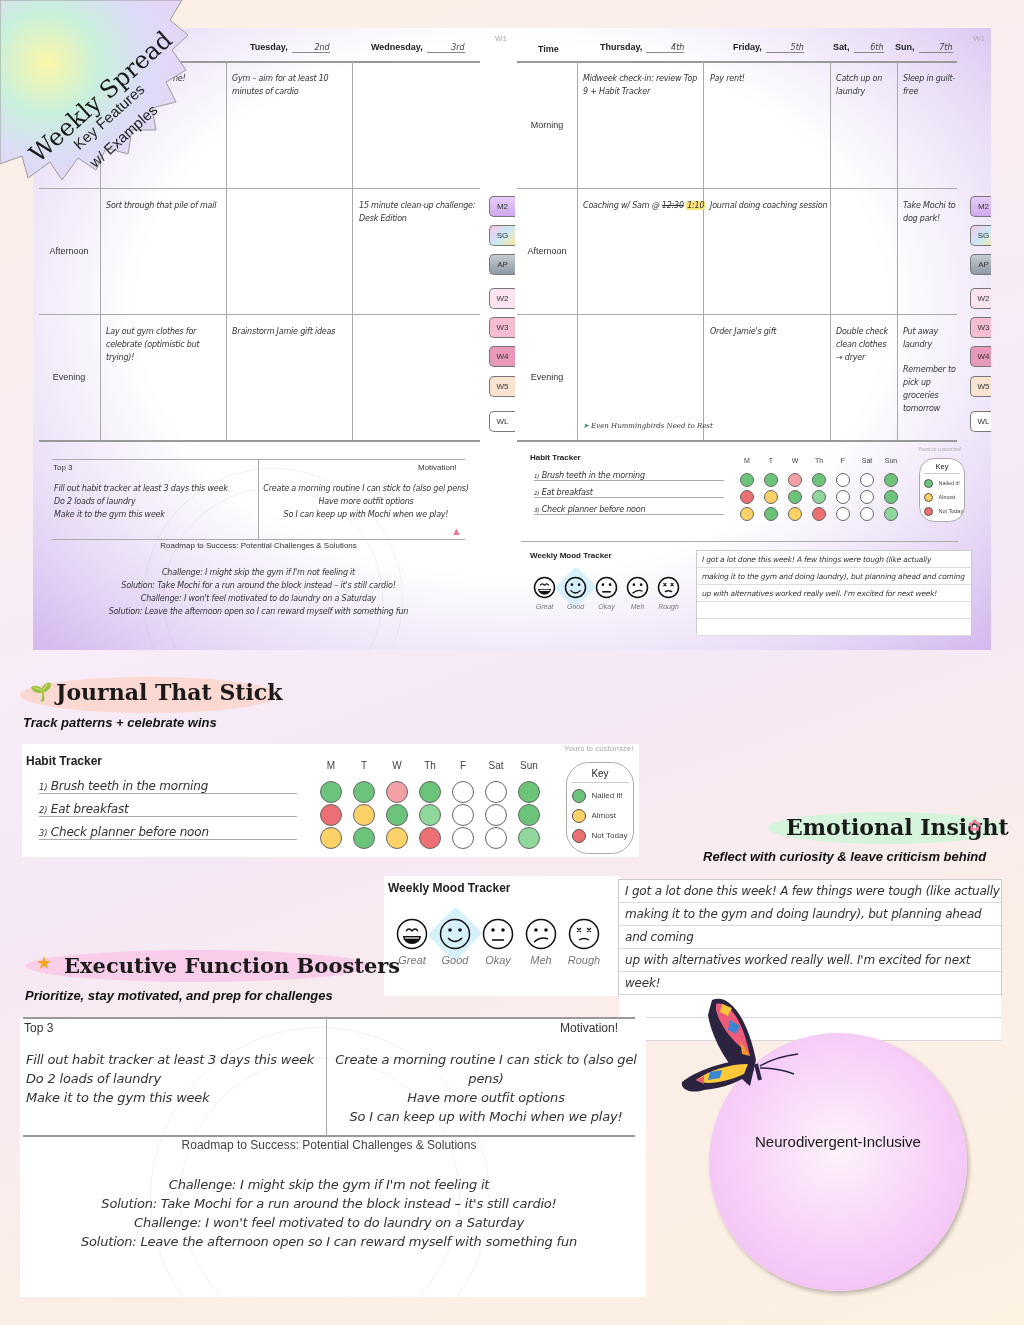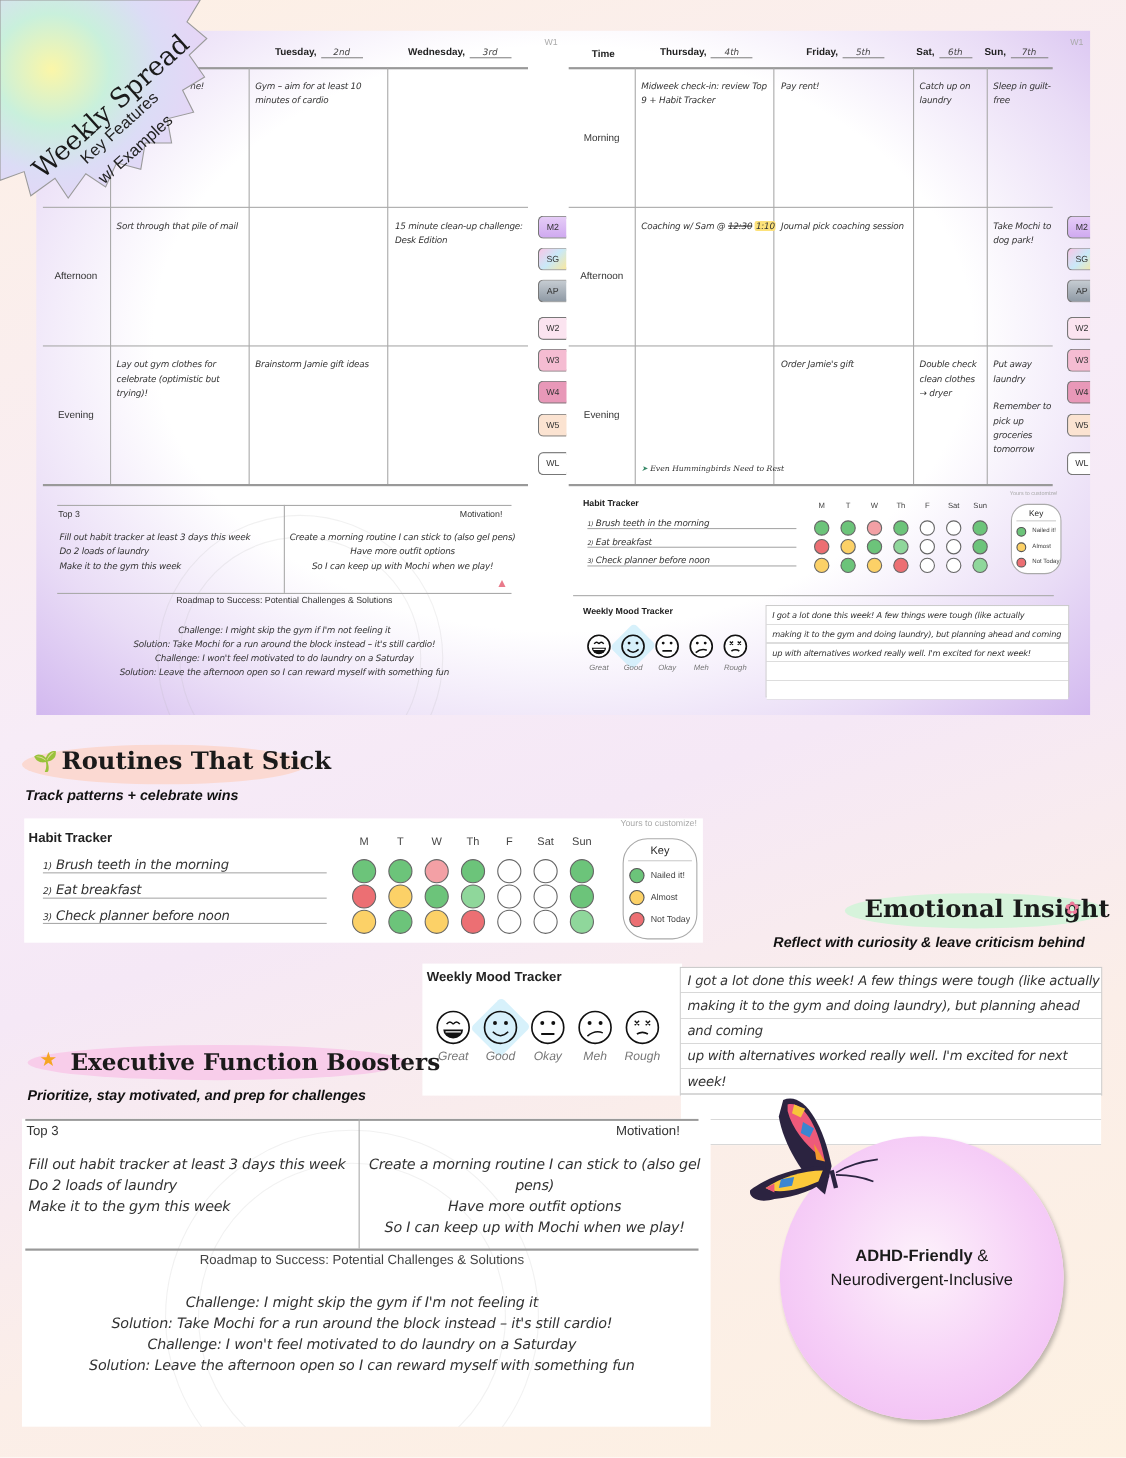--- a/index.html
+++ b/index.html
@@ -10,21 +10,21 @@
   .abs{position:absolute}
 
   
   .spread{position:absolute;left:33px;top:28px;width:958px;height:622px;
     background:radial-gradient(ellipse at 50% 45%,#ffffff 55%,#e9dcf6 80%,#d2b8ef 100%);overflow:hidden}
   .page{position:absolute;top:0;height:622px}
   .page.left{left:0;width:479px}
   .page.right{left:479px;width:479px}
   .w1{position:absolute;top:6px;font-size:8px;color:#aaa}
   .dayhdr{position:absolute;top:14px;font-size:9px;font-weight:bold;color:#222;white-space:nowrap}
-  .dayhdr .dt{display:inline-block;border-bottom:1px solid #888;min-width:38px;text-align:center;font-weight:normal;font-style:italic;font-family:"DejaVu Sans",sans-serif;font-size:8px;color:#444;margin-left:4px}
+  .dayhdr .dt{display:inline-block;border-bottom:1px solid #888;min-width:38px;text-align:right;font-weight:normal;font-style:italic;font-family:"DejaVu Sans",sans-serif;font-size:8px;color:#444;margin-left:4px}
   .hline{position:absolute;height:2px;background:#999}
   .hline.thin{height:1px;background:#aaa}
   .vline{position:absolute;width:1px;background:#aaa}
   .rowlbl{position:absolute;font-size:9px;color:#333;text-align:center}
   .cell{position:absolute;font-size:8px;line-height:13px}
   .hl{background:#fde27a;border-radius:2px;padding:0 1px}
   .strike{text-decoration:line-through}
 
   .tabs{position:absolute;width:24px}
   .tab{position:absolute;left:0;width:26px;height:21px;border:1px solid #777;border-radius:5px 0 0 5px;border-right:none;
@@ -144,21 +144,21 @@
 
     <div class="cell hand" style="left:71px;top:44px;width:115px">Midweek check-in: review Top 9 + Habit Tracker</div>
     <div class="cell hand" style="left:198px;top:44px;width:115px">Pay rent!</div>
     <div class="cell hand" style="left:324px;top:44px;width:58px">Catch up on laundry</div>
     <div class="cell hand" style="left:391px;top:44px;width:56px">Sleep in guilt-free</div>
 
     <div class="cell hand" style="left:71px;top:171px;width:120px;white-space:nowrap">
       <span>Coaching w/ Sam @ </span><span class="strike">12:30</span>
       <span class="hl">1:10</span>
     </div>
-    <div class="cell hand" style="left:198px;top:171px;width:118px">Journal pick coaching session</div>
+    <div class="cell hand" style="left:198px;top:171px;width:118px">Journal doing coaching session</div>
     <div class="cell hand" style="left:391px;top:171px;width:56px">Take Mochi to dog park!</div>
 
     <div class="cell hand" style="left:198px;top:297px;width:118px">Order Jamie's gift</div>
     <div class="cell hand" style="left:324px;top:297px;width:58px">Double check clean clothes → dryer</div>
     <div class="cell hand" style="left:391px;top:297px;width:56px">
       <div>Put away laundry</div>
       <div style="margin-top:12px">Remember to pick up groceries tomorrow</div>
     </div>
     <div class="abs" style="left:71px;top:394px;font-family:'DejaVu Serif',serif;font-style:italic;font-size:7px;color:#333;white-space:nowrap">
       <span style="color:#3a8b6a">➤</span>
@@ -308,21 +308,21 @@
   <polygon fill="url(#bg1)" stroke="#9a9a9a" stroke-width="1" points="0,0 182,0 170,20 188,35 172,50 186,70 166,82 176,102 152,108 156,130 132,130 128,154 106,148 96,170 78,158 62,180 50,162 28,178 22,156 0,164"></polygon>
 </svg>
 <div class="abs" style="left:-8px;top:52px;transform:rotate(-42deg);transform-origin:0 0;">
   <div style="font-family:'DejaVu Serif',serif;font-size:24px;color:#1a1a1a;white-space:nowrap;position:relative;left:-40px;top:92px">Weekly Spread</div>
 </div>
 <div class="abs" style="left:70px;top:140px;transform:rotate(-42deg);transform-origin:0 0;font-size:15px;color:#222;white-space:nowrap">Key Features</div>
 <div class="abs" style="left:86px;top:158px;transform:rotate(-42deg);transform-origin:0 0;font-size:15px;color:#222;white-space:nowrap">w/ Examples</div>
 
 <div class="pill" style="left:20px;top:677px;width:258px;height:36px;background:#fbd9d2"></div>
 <div class="abs" style="left:30px;top:681px;font-size:18px">🌱</div>
-<div class="heading" style="left:56px;top:679px;font-size:22px">Routines That Stick</div>
+<div class="heading" style="left:56px;top:679px;font-size:22px">Journal That Stick</div>
 <div class="subhead" style="left:23px;top:715px">Track patterns + celebrate wins</div>
 
 <div class="card" style="left:22px;top:744px;width:617px;height:113px">
   <div class="abs" style="left:4px;top:10px;font-size:12px;font-weight:bold">Habit Tracker</div>
   <div class="abs" style="left:542px;top:0px;font-size:8px;color:#aaa">Yours to customize!</div>
   <div id="ht-large">
       <div class="abs" style="left:298px;top:16px;width:22px;text-align:center;font-size:10px;color:#444">M</div>
       <div class="abs" style="left:331px;top:16px;width:22px;text-align:center;font-size:10px;color:#444">T</div>
       <div class="abs" style="left:364px;top:16px;width:22px;text-align:center;font-size:10px;color:#444">W</div>
       <div class="abs" style="left:397px;top:16px;width:22px;text-align:center;font-size:10px;color:#444">Th</div>
@@ -471,21 +471,20 @@
     <div>Challenge: I might skip the gym if I'm not feeling it</div>
     <div>Solution: Take Mochi for a run around the block instead – it's still cardio!</div>
     <div>Challenge: I won't feel motivated to do laundry on a Saturday</div>
     <div>Solution: Leave the afternoon open so I can reward myself with something fun</div>
   </div>
 </div>
 
 <div class="abs" style="left:709px;top:1033px;width:258px;height:258px;border-radius:50%;
   background:radial-gradient(circle at 50% 45%,#fdf2fb 0%,#f6cff7 55%,#efb7f3 100%);box-shadow:2px 3px 4px rgba(0,0,0,0.25)">
   <div class="abs" style="left:0;top:98px;width:258px;text-align:center;font-size:15px;line-height:22px;color:#1a1a1a">
-    <div><b>ADHD-Friendly</b><span> &amp;</span></div>
     <div>Neurodivergent-Inclusive</div>
   </div>
 </div>
 
 <svg class="abs" style="left:670px;top:990px" width="140" height="120" viewBox="0 0 140 120">
   <path d="M42,10 C60,2 78,30 86,70 L80,96 C60,80 42,50 38,25 Z" fill="#2b2340"></path>
   <path d="M46,14 C60,10 74,34 80,66 L74,60 C62,50 50,36 46,20 Z" fill="#ee5a7a"></path>
   <path d="M52,14 L62,18 L58,26 L50,22Z" fill="#f7c63a"></path>
   <path d="M60,30 L70,36 L66,44 L58,40Z" fill="#3b86d0"></path>
   <path d="M70,50 L80,66 L72,64 Z" fill="#f39a2e"></path>

